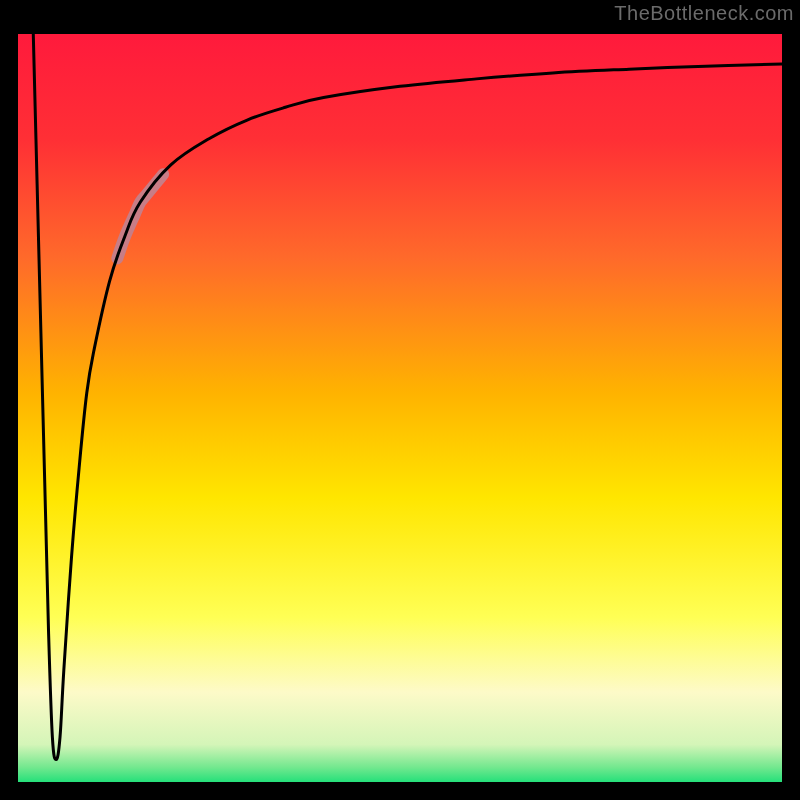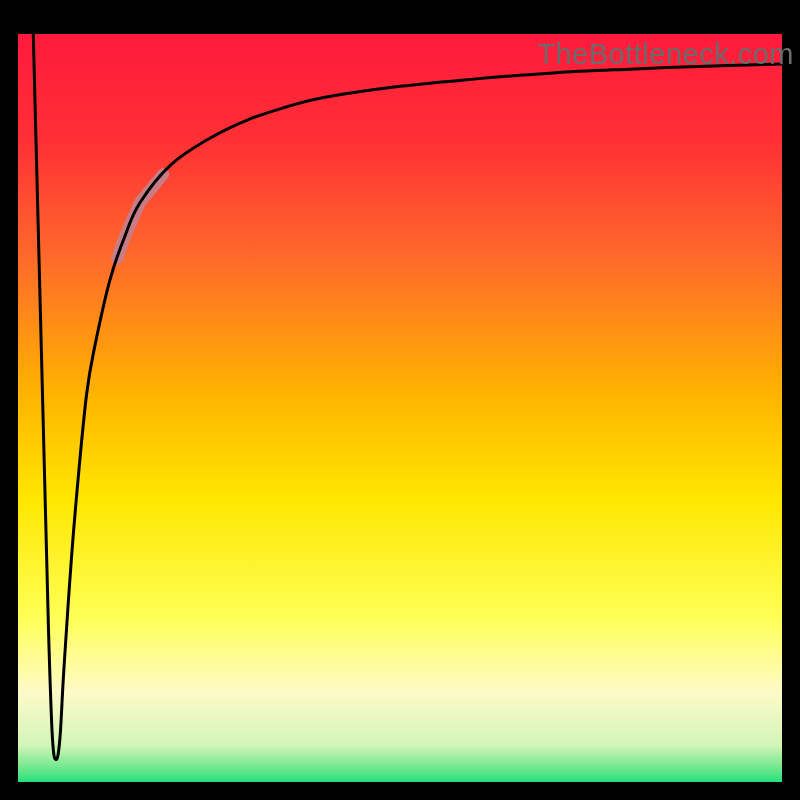--- a/index.html
+++ b/index.html
@@ -13,26 +13,25 @@
   .container {
     position: relative;
     width: 800px;
     height: 800px;
   }
   .watermark {
     position: absolute;
     top: 2px;
     right: 6px;
     font-family: Arial, Helvetica, sans-serif;
-    font-size: 29px;
+    font-size: 20px;
     color: #6b6b6b;
     font-weight: 500;
     letter-spacing: 0.5px;
     z-index: 10;
-    margin-top: 36px;
   }
   svg.chart {
     display: block;
     width: 800px;
     height: 800px;
   }
 </style>
 </head>
 <body>
 

